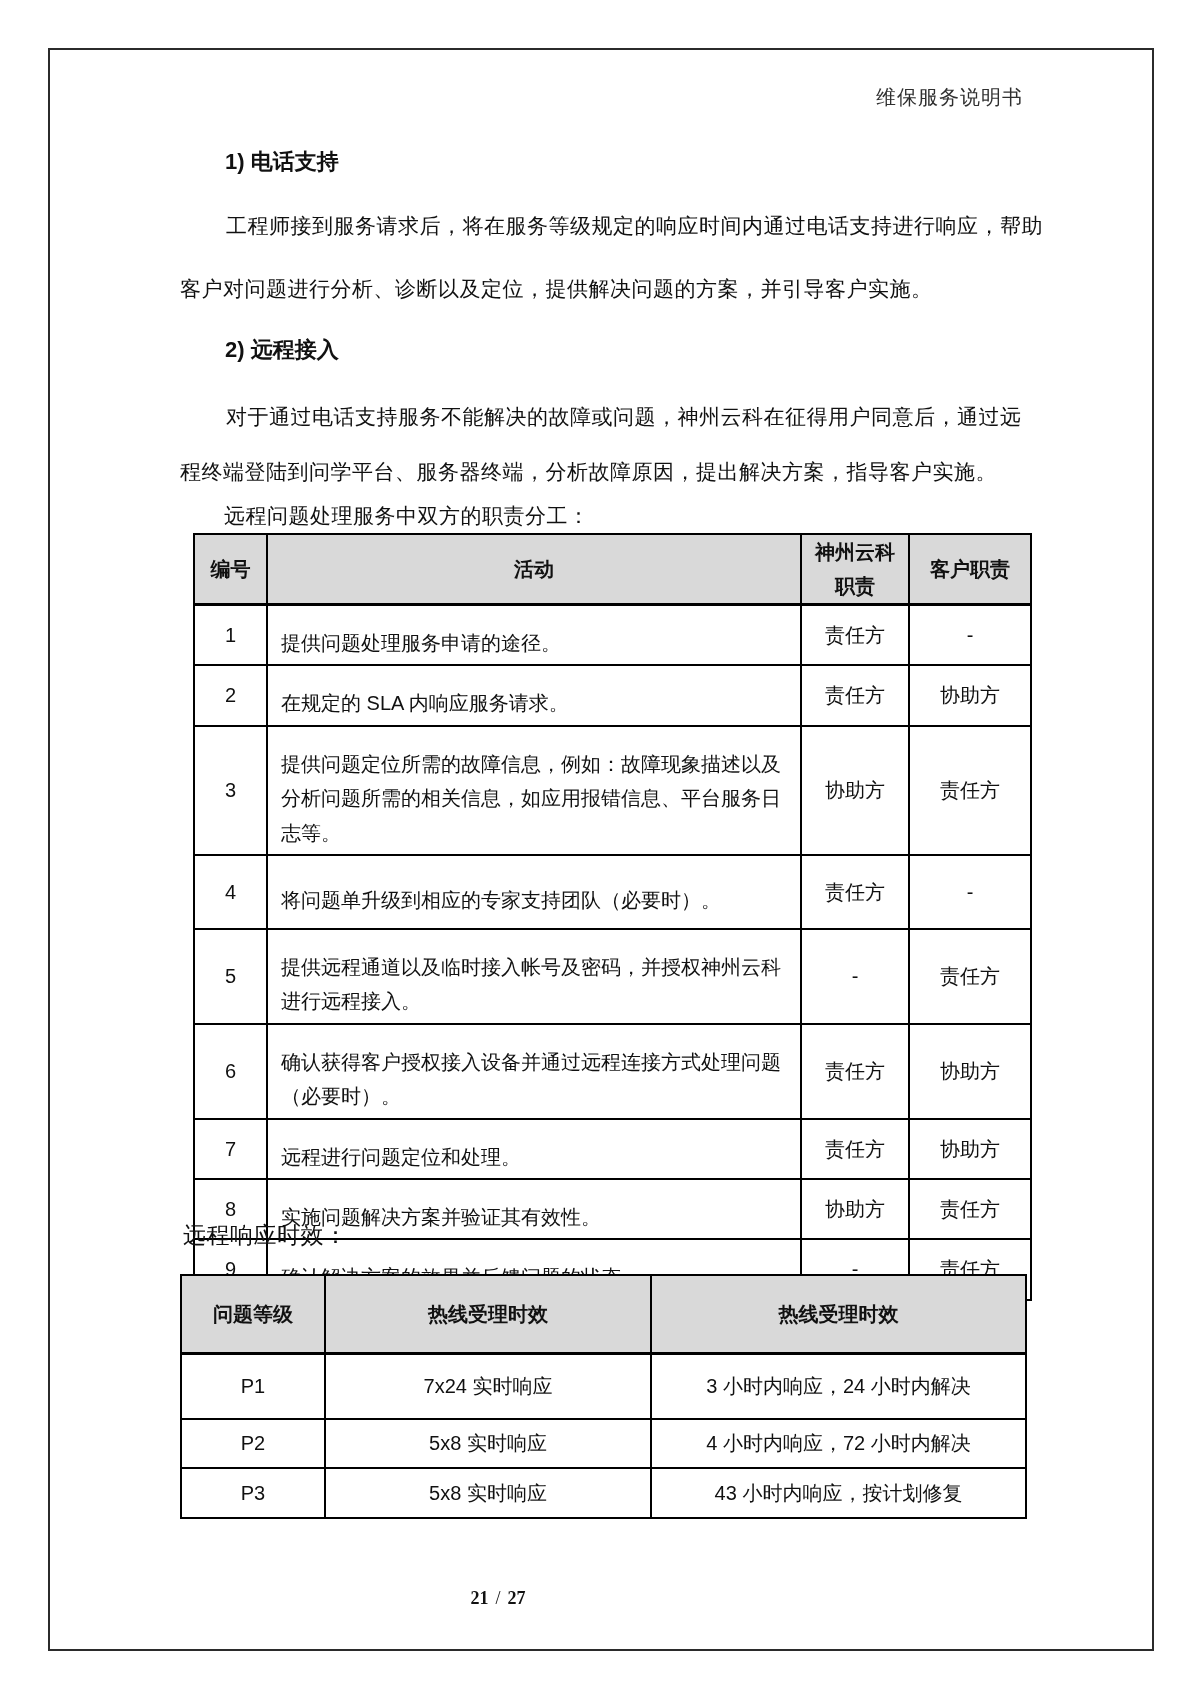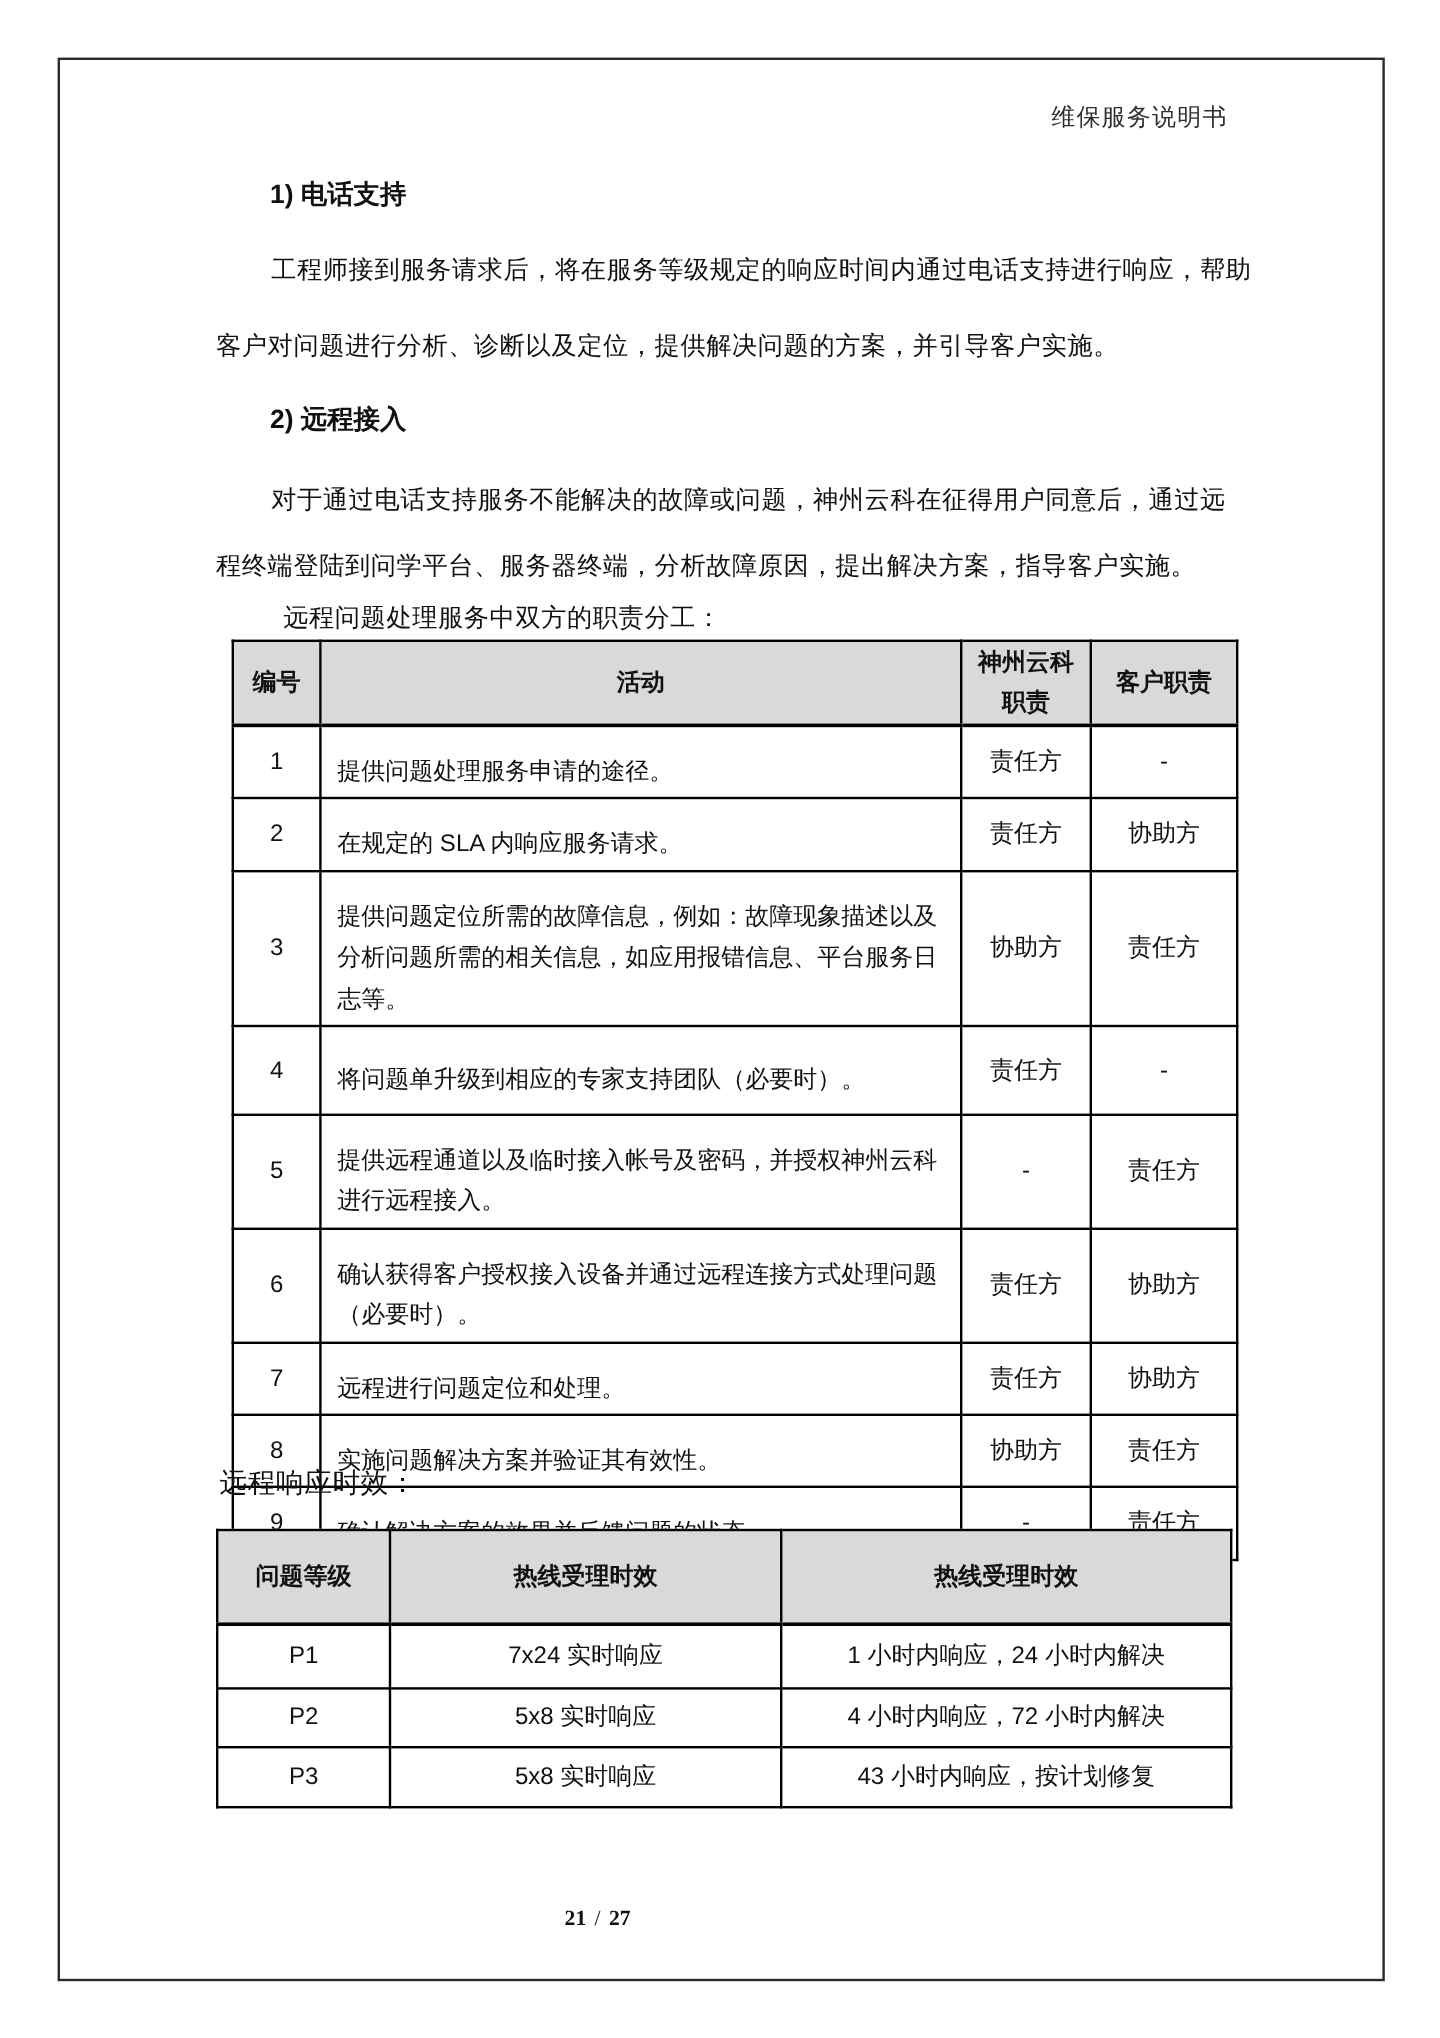--- a/index.html
+++ b/index.html
@@ -38,21 +38,21 @@
     font-size: 21px;
     white-space: nowrap; line-height: 1.15;
     letter-spacing: 0.5px;
   }
   .h1 { top: 151px; }
   .p1l1 { left: 226px; top: 214px; }
   .p1l2 { left: 180px; top: 277px; }
   .h2 { top: 339px; }
   .p2l1 { left: 226px; top: 405px; }
   .p2l2 { left: 180px; top: 460px; }
-  .t1-intro { left: 236px; top: 504px; }
+  .t1-intro { left: 224px; top: 504px; }
   .t2-intro { left: 183px; top: 1222px; font-size: 23px; }
 
   table { border-collapse: collapse; table-layout: fixed; position: absolute; background: #fff; }
   td, th { border: 2px solid #000000; overflow: hidden; }
   th {
     background: #d9d9d9;
     font-size: 20px; font-weight: bold;
     text-align: center; vertical-align: middle;
     line-height: 1.7; padding: 0 4px;
     border-bottom-width: 3px;
@@ -171,24 +171,24 @@
       <col style="width:144px">
         <col style="width:326px">
         <col style="width:375px">
     </colgroup>
     <tbody>
         <tr style="height:78px">
       <th>问题等级</th>
       <th>热线受理时效</th>
       <th>热线受理时效</th>
     </tr>
-    <tr style="height:54px">
+    <tr style="height:66px">
       <td class="c-center">P1</td>
       <td class="c-center">7x24 实时响应</td>
-      <td class="c-center">1 小时内响应，24 小时内解决</td>
+      <td class="c-center">3 小时内响应，24 小时内解决</td>
     </tr>
     <tr style="height:49px">
       <td class="c-center">P2</td>
       <td class="c-center">5x8 实时响应</td>
       <td class="c-center">4 小时内响应，72 小时内解决</td>
     </tr>
     <tr style="height:50px">
       <td class="c-center">P3</td>
       <td class="c-center">5x8 实时响应</td>
       <td class="c-center">43 小时内响应，按计划修复</td>

